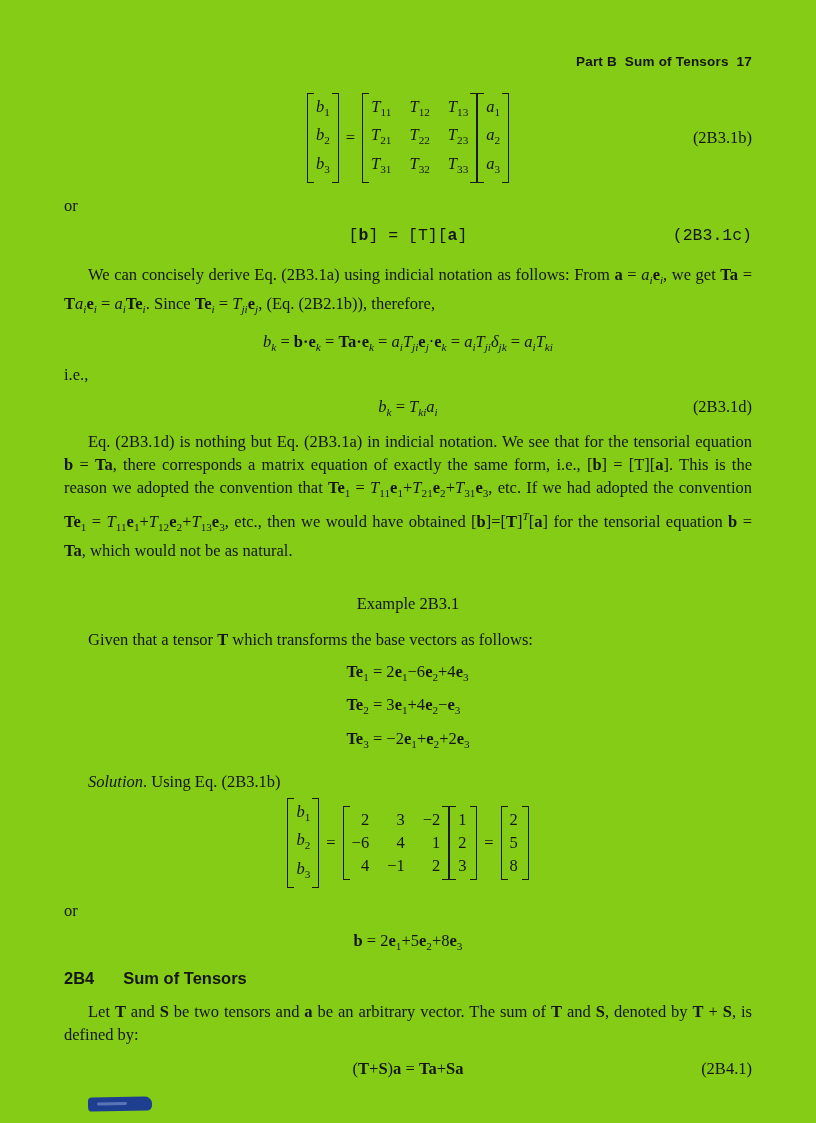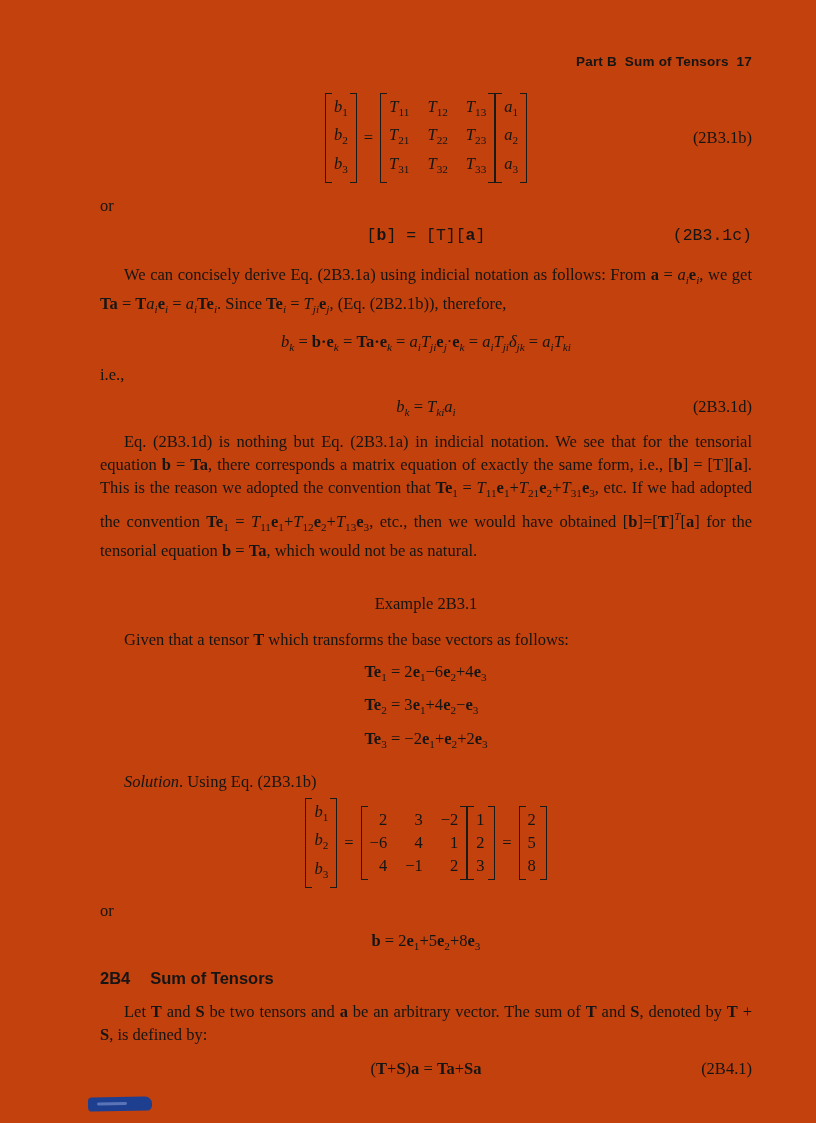--- a/index.html
+++ b/index.html
@@ -1,18 +1,18 @@
 <!DOCTYPE html>
 <html><head>
 <meta charset="utf-8">
 <style>
   * { margin:0; padding:0; box-sizing:border-box; }
   html,body { width:816px; height:1123px; }
   body { background:#e9e9e7; font-family:"Liberation Serif", serif; color:#151515; }
-  .page { position:relative; width:816px; height:1123px; background:#c2410c; padding:54px 64px 0 100px; overflow:hidden; }
+  .page { position:relative; width:816px; height:1123px; background:#84cc16; padding:54px 64px 0 64px; overflow:hidden; }
 
   .runhead { text-align:right; font-family:"Liberation Sans", sans-serif; font-weight:bold;
              font-size:13.5px; white-space:pre; letter-spacing:.2px; }
 
   p.body { font-size:16.5px; line-height:23px; text-align:justify; }
   .indent { text-indent:24px; }
 
   .eqrow { position:relative; display:flex; justify-content:center; align-items:center; font-size:16.5px; }
   .eqnum { position:absolute; right:0; top:50%; transform:translateY(-50%); font-size:16.5px; }
   .op { margin:0 7px; }
@@ -43,21 +43,21 @@
   .para2     { margin-top:12px; }
   .ex-title  { margin-top:32px; text-align:center; font-size:16.5px; }
   .ex-intro  { margin-top:14px; }
   .ex-lines-wrap { margin-top:7px; text-align:center; }
   .ex-lines  { display:inline-block; text-align:left; font-size:16.5px; line-height:27px; }
   .ex-question { margin-top:9px; }
   .ex-solution { margin-top:12px; }
   .eq-matrix2 { margin-top:5px; }
   .eq-result { margin-top:9px; }
   .sec-head  { margin-top:17px; font-family:"Liberation Sans", sans-serif; font-weight:bold;
-               font-size:16.5px; display:flex; gap:20px; }
+               font-size:16.5px; display:flex; gap:29px; }
   .sec-para  { margin-top:12px; }
   .eq-b41    { margin-top:13px; }
 
   .artifact { position:absolute; left:88px; top:1097px; width:64px; height:14px;
               background:#1e3f8f; border-radius:4px 7px 5px 4px; transform:rotate(-1.2deg); }
   .artifact::after { content:""; position:absolute; left:9px; top:5px; width:30px; height:3px;
                      background:#5a74b8; border-radius:2px; }
 </style>
 </head>
 <body>

